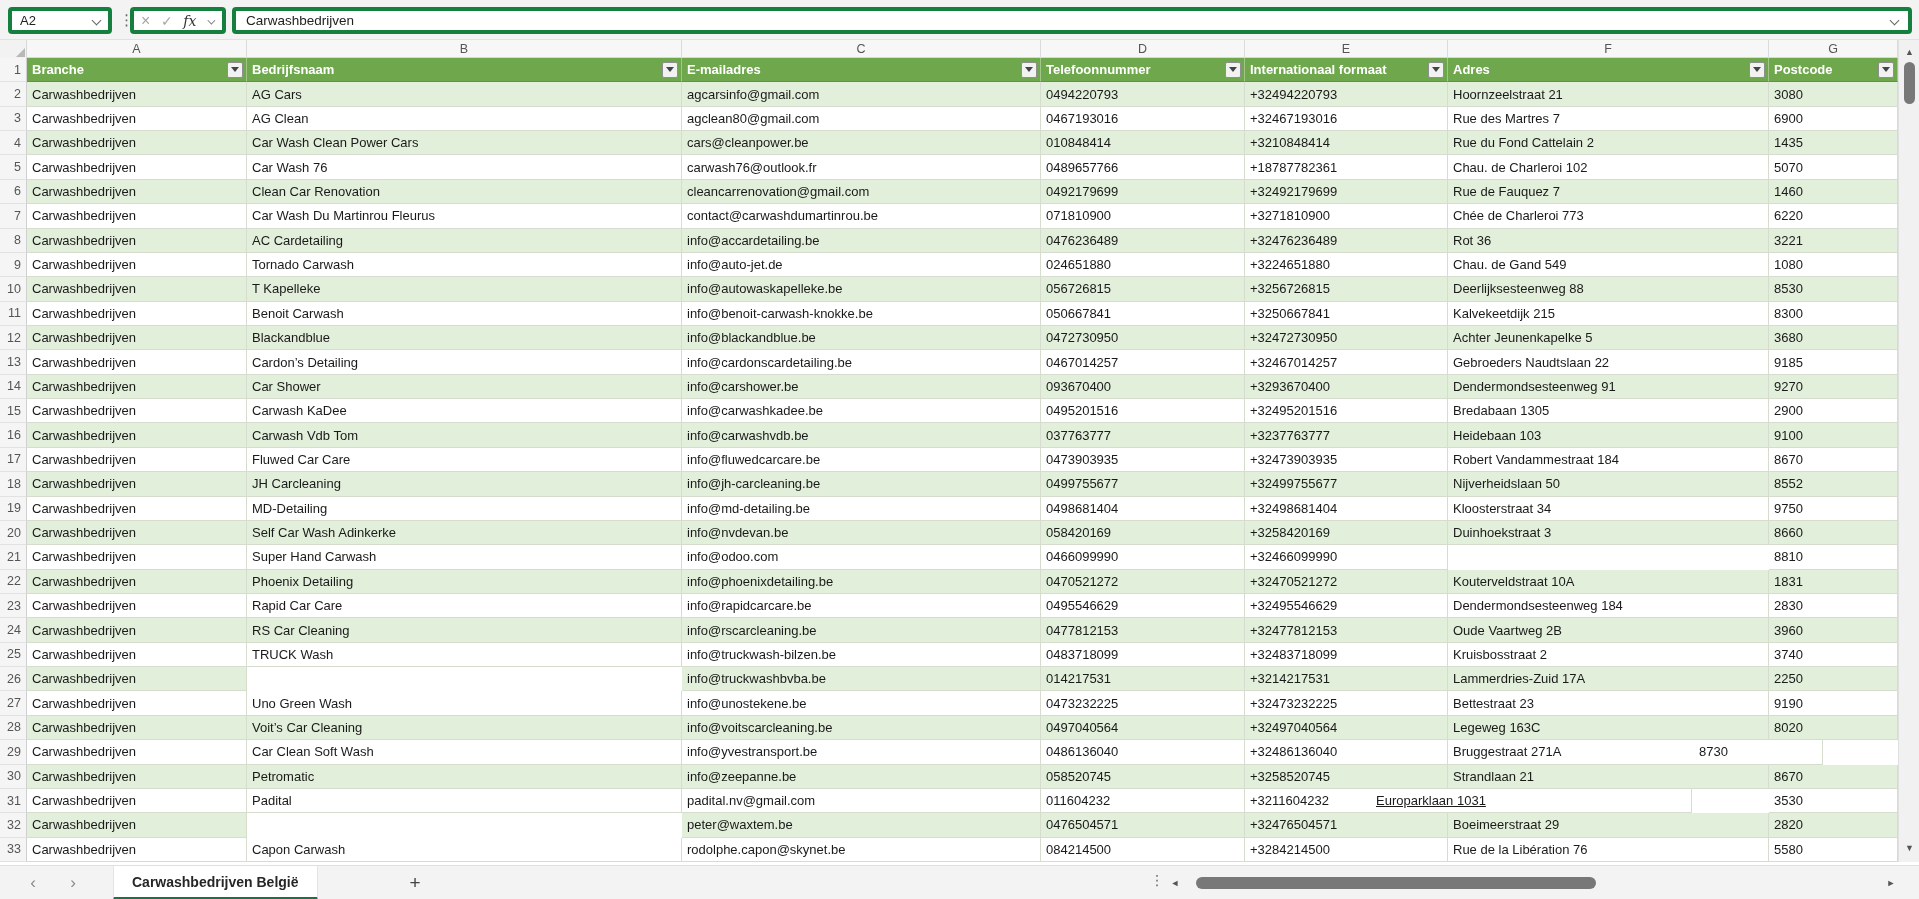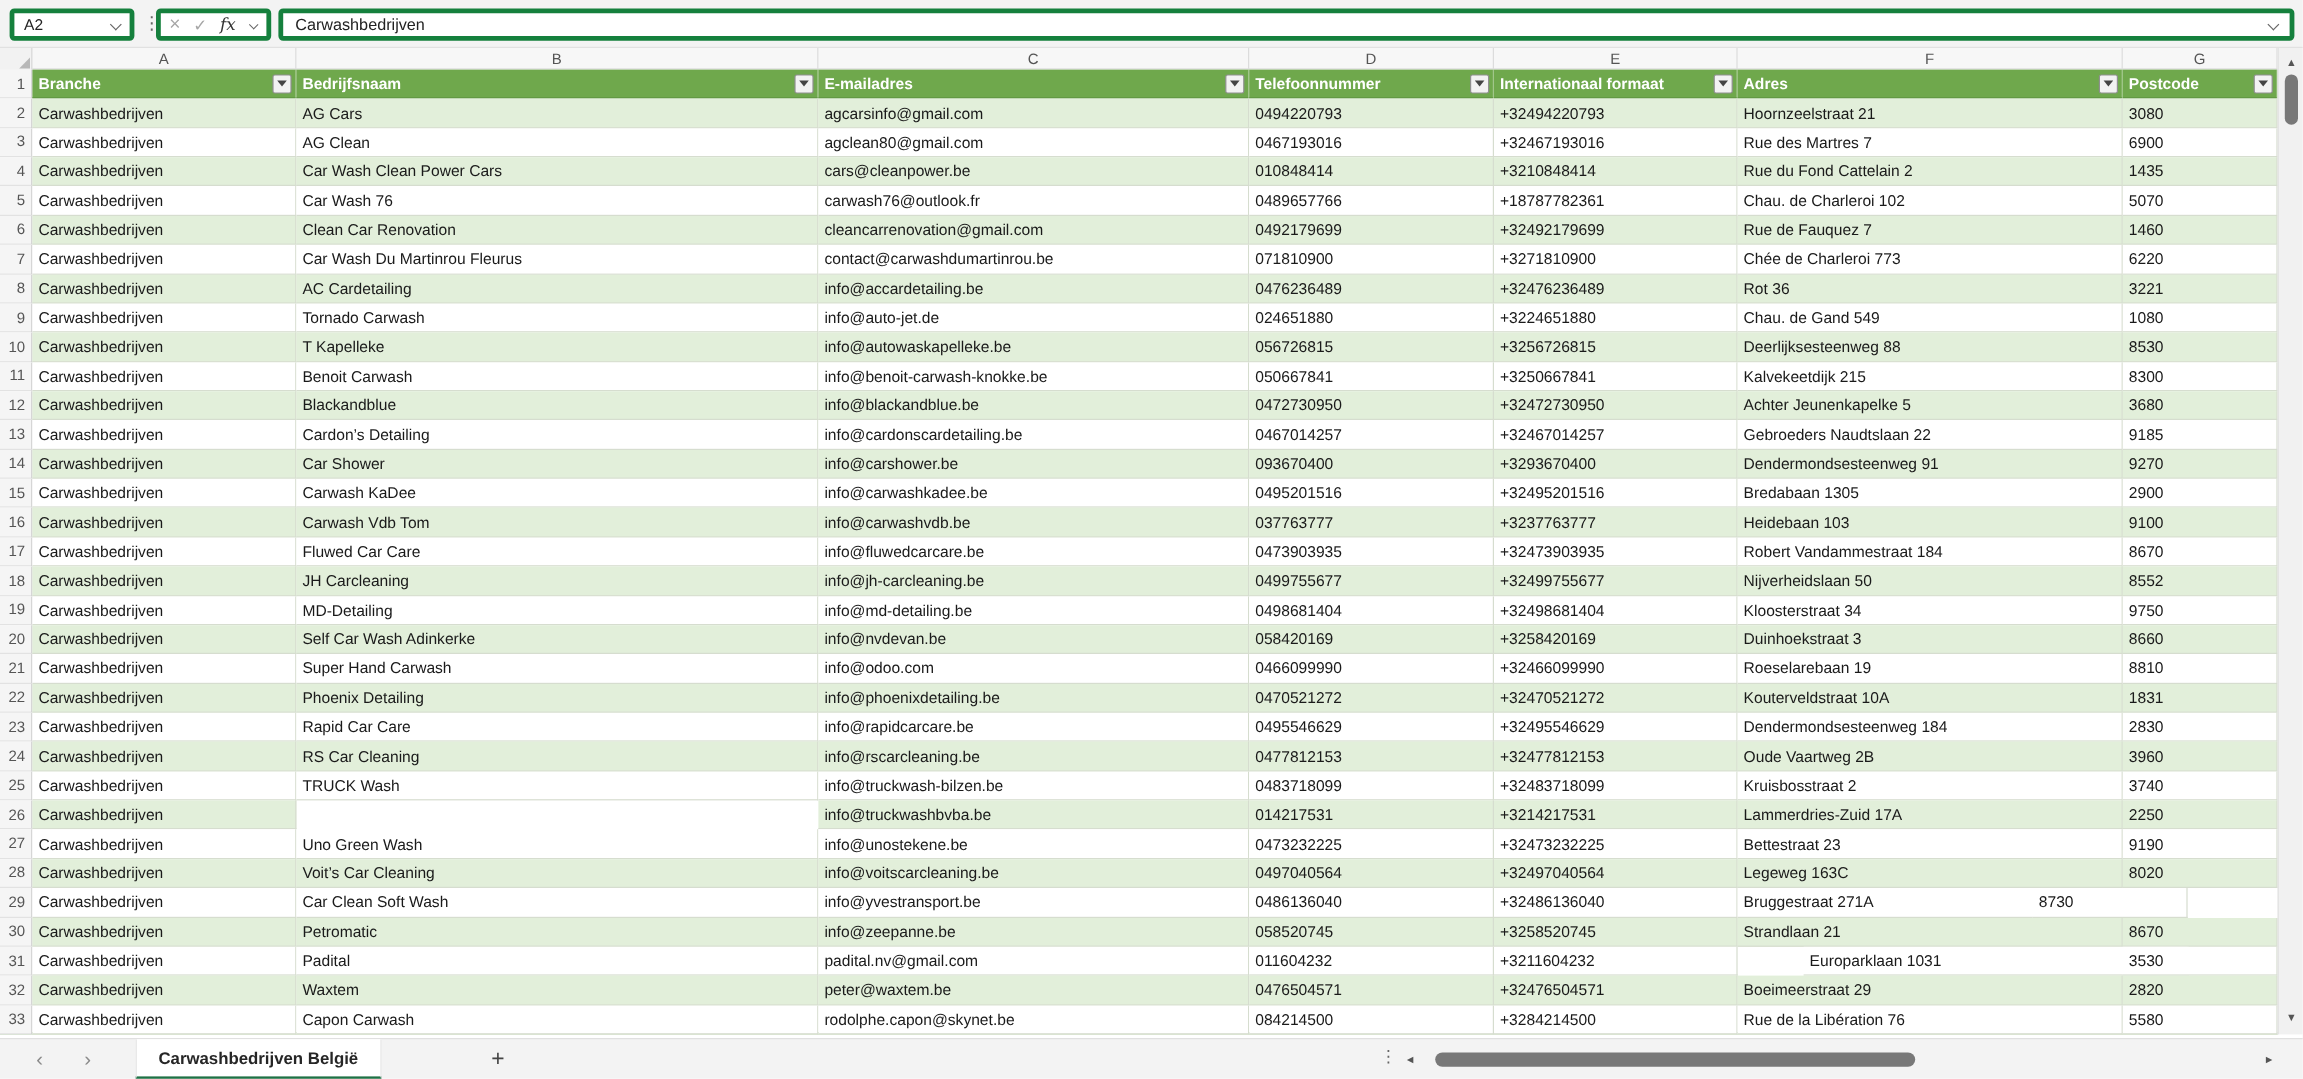--- a/index.html
+++ b/index.html
@@ -344,21 +344,20 @@
         <div class="cell" style="left: 1448px; width: 321px;">Duinhoekstraat 3</div>
         <div class="cell" style="left: 1769px; width: 129px;">8660</div>
       </div>
       <div class="row plain" style="top: 487.273px; height: 24.3636px;">
         <div class="rownum">21</div>
         <div class="cell" style="left: 27px; width: 220px;">Carwashbedrijven</div>
         <div class="cell" style="left: 247px; width: 435px;">Super Hand Carwash</div>
         <div class="cell" style="left: 682px; width: 359px;">info@odoo.com</div>
         <div class="cell" style="left: 1041px; width: 204px;">0466099990</div>
         <div class="cell" style="left: 1245px; width: 203px;">+32466099990</div>
-        <div class="cell" style="left: 1448px; width: 321px;">Roeselarebaan 19</div>
         <div class="cell" style="left: 1769px; width: 129px;">8810</div>
       </div>
       <div class="row band" style="top: 511.636px; height: 24.3636px;">
         <div class="rownum">22</div>
         <div class="cell" style="left: 27px; width: 220px;">Carwashbedrijven</div>
         <div class="cell" style="left: 247px; width: 435px;">Phoenix Detailing</div>
         <div class="cell" style="left: 682px; width: 359px;">info@phoenixdetailing.be</div>
         <div class="cell" style="left: 1041px; width: 204px;">0470521272</div>
         <div class="cell" style="left: 1245px; width: 203px;">+32470521272</div>
         <div class="cell" style="left: 1448px; width: 321px;">Kouterveldstraat 10A</div>
@@ -443,27 +442,26 @@
         <div class="cell" style="left: 1448px; width: 321px;">Strandlaan 21</div>
         <div class="cell" style="left: 1769px; width: 129px;">8670</div>
       </div>
       <div class="row plain" style="top: 730.909px; height: 24.3636px;">
         <div class="rownum">31</div>
         <div class="cell" style="left: 27px; width: 220px;">Carwashbedrijven</div>
         <div class="cell" style="left: 247px; width: 435px;">Padital</div>
         <div class="cell" style="left: 682px; width: 359px;">padital.nv@gmail.com</div>
         <div class="cell" style="left: 1041px; width: 204px;">011604232</div>
         <div class="cell" style="left: 1245px; width: 203px;">+3211604232</div>
-        <div class="cell" style="left: 1503px; width: 321px;">Europarklaan 1031</div>
+        <div class="cell" style="left: 1371px; width: 321px; text-decoration: underline;">Europarklaan 1031</div>
         <div class="cell" style="left: 1769px; width: 129px;">3530</div>
       </div>
       <div class="row band" style="top: 755.273px; height: 24.3636px;">
         <div class="rownum">32</div>
         <div class="cell" style="left: 27px; width: 220px;">Carwashbedrijven</div>
-        <div class="cell" style="left: 247px; width: 435px;">Waxtem</div>
         <div class="cell" style="left: 682px; width: 359px;">peter@waxtem.be</div>
         <div class="cell" style="left: 1041px; width: 204px;">0476504571</div>
         <div class="cell" style="left: 1245px; width: 203px;">+32476504571</div>
         <div class="cell" style="left: 1448px; width: 321px;">Boeimeerstraat 29</div>
         <div class="cell" style="left: 1769px; width: 129px;">2820</div>
       </div>
       <div class="row plain" style="top: 779.636px; height: 24.3636px;">
         <div class="rownum">33</div>
         <div class="cell" style="left: 27px; width: 220px;">Carwashbedrijven</div>
         <div class="cell" style="left: 247px; width: 435px;">Capon Carwash</div>

